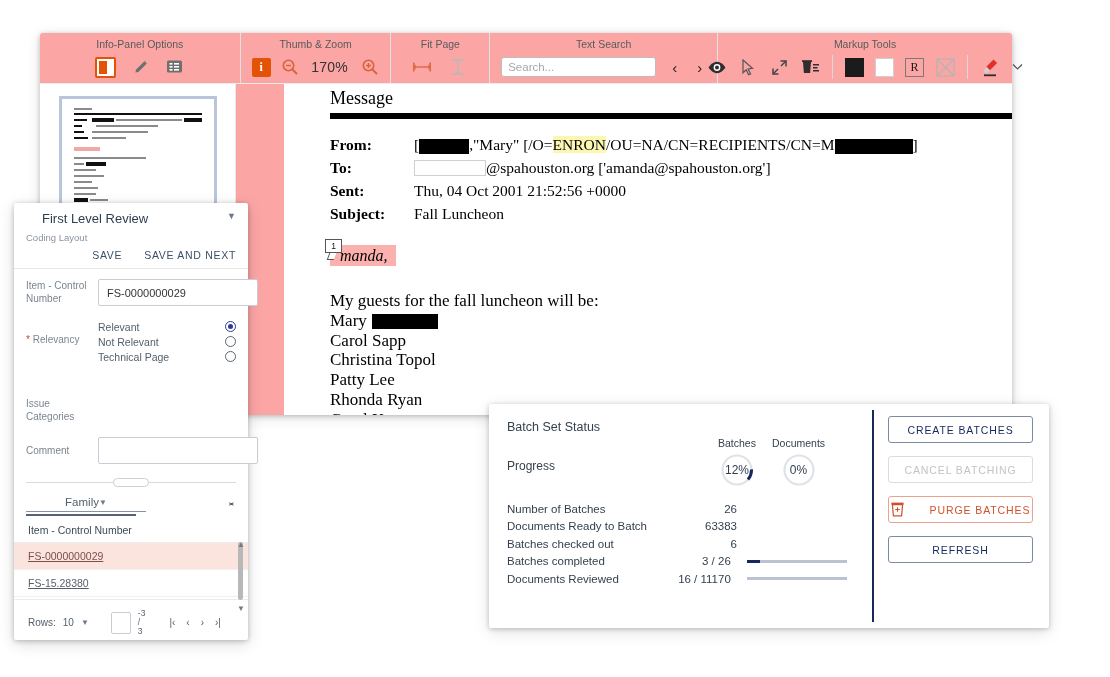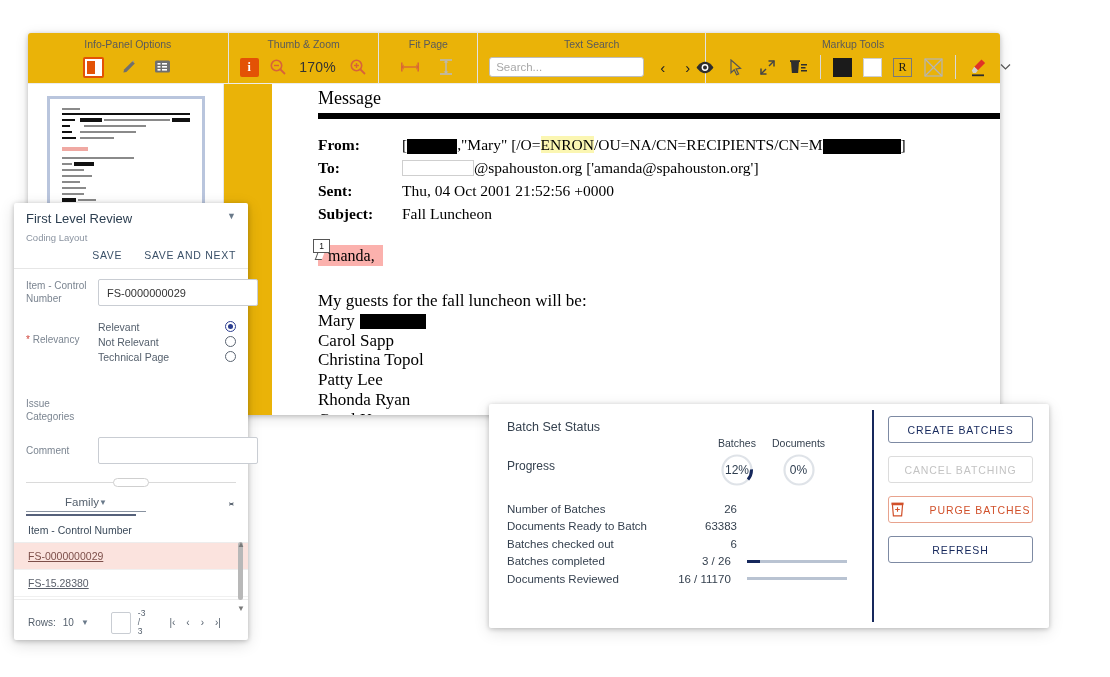--- a/index.html
+++ b/index.html
@@ -7,23 +7,23 @@
     margin: 0; padding: 0;
     width: 1110px; height: 677px;
     background: #ffffff;
     font-family: "Liberation Sans", sans-serif;
     overflow: hidden;
   }
   #root { position: relative; width: 1110px; height: 677px; background:#fff; }
 
   
   .app-window {
-    position: absolute; left: 28px; top: 33px;
+    position: absolute; left: 40px; top: 33px;
     width: 972px; height: 382px;
-    background: #eab308;
+    background: #fca5a5;
     border-radius: 3px;
     box-shadow: 0 1px 5px rgba(0,0,0,.22), 0 3px 14px rgba(0,0,0,.12);
   }
 
   
   .toolbar { position:absolute; left:0; top:0; width:100%; height:50px; display:flex; }
   .tb-group { position:relative; height:50px; display:flex; flex-direction:column;
               align-items:center; justify-content:flex-start; padding-top:5px; }
   .tb-caption { font-size:10.5px; color:#5a5a5a; line-height:12px; white-space:nowrap; }
   .tb-row { display:flex; align-items:center; gap:9px; margin-top:5px; height:24px; }
@@ -73,40 +73,40 @@
   .doc-msg { font-size:18px; color:#000; }
   .doc-rule { height:6px; background:#000; margin:4px 0 14px 0; width:697px; }
   .hdr-row { display:flex; font-size:15.5px; line-height:23px; color:#000; }
   .hdr-label { font-weight:bold; width:84px; flex:none; }
   .redact { display:inline-block; background:#000; vertical-align:middle; height:15px; }
   .hl-yellow { background:#fbf6b2; }
   .whitebox { display:inline-block; width:72px; height:16px; border:1px solid #cfcfcf;
               background:#fff; vertical-align:-3px; }
 
   .sal-wrap { position:relative; margin:22px 0 0 0; display:inline-block; }
-  .sal { background:#fbb1ad; font-size:16px; padding:2px 8px 2px 10px; }
+  .sal { background:#fbb1ad; font-size:16px; padding:2px 8px 2px 10px;font-style:italic; }
   .cmt-marker { position:absolute; left:-5px; top:-8px; width:17px; height:14px;
                 background:#fff; border:1px solid #555; font-size:8.5px;
                 font-family:"Liberation Sans", sans-serif; text-align:center;
                 line-height:13px; color:#111; cursor:pointer; }
   .cmt-marker::after { content:""; position:absolute; left:2px; top:13px; width:6px; height:6px;
                        border-left:1px solid #555; border-bottom:1px solid #555;
                        background:#fff; transform:skewX(-20deg); }
 
   .body-line { font-size:17px; line-height:19.8px; color:#000; white-space:nowrap; }
 
   
   .coding-panel {
     position:absolute; left:14px; top:203px; width:234px; height:437px;
     background:#fff; border-radius:2px;
     box-shadow:0 1px 5px rgba(0,0,0,.24), 0 4px 16px rgba(0,0,0,.14);
     font-size:11px; color:#3b4a5a;
   }
   .cp-title { display:flex; align-items:flex-start; justify-content:space-between;
-              padding:8px 12px 6px 12px; font-size:13px; color:#2c3e50; }
+              padding:8px 12px 6px 28px; font-size:13px; color:#2c3e50; }
   .cp-title .chev { font-size:9px; color:#6a7a8a; cursor:pointer; }
   .cp-sub { padding:0 12px; font-size:9.5px; color:#8a93a0; }
   .cp-actions { display:flex; gap:22px; justify-content:flex-end; padding:6px 12px 7px 12px;
                 border-bottom:1px solid #e6e6e6; }
   .cp-btn { font-size:10.5px; letter-spacing:.7px; color:#3a5068; cursor:pointer; }
 
   .fld { display:flex; align-items:flex-start; padding:10px 12px 0 12px; }
   .fld-label { width:72px; flex:none; font-size:10px; color:#7b8591; line-height:13px; }
   .fld-label .req { color:#d0433a; }
   .input-box { flex:1; height:27px; border:1px solid #c9cdd3; border-radius:2px; background:#fff;

